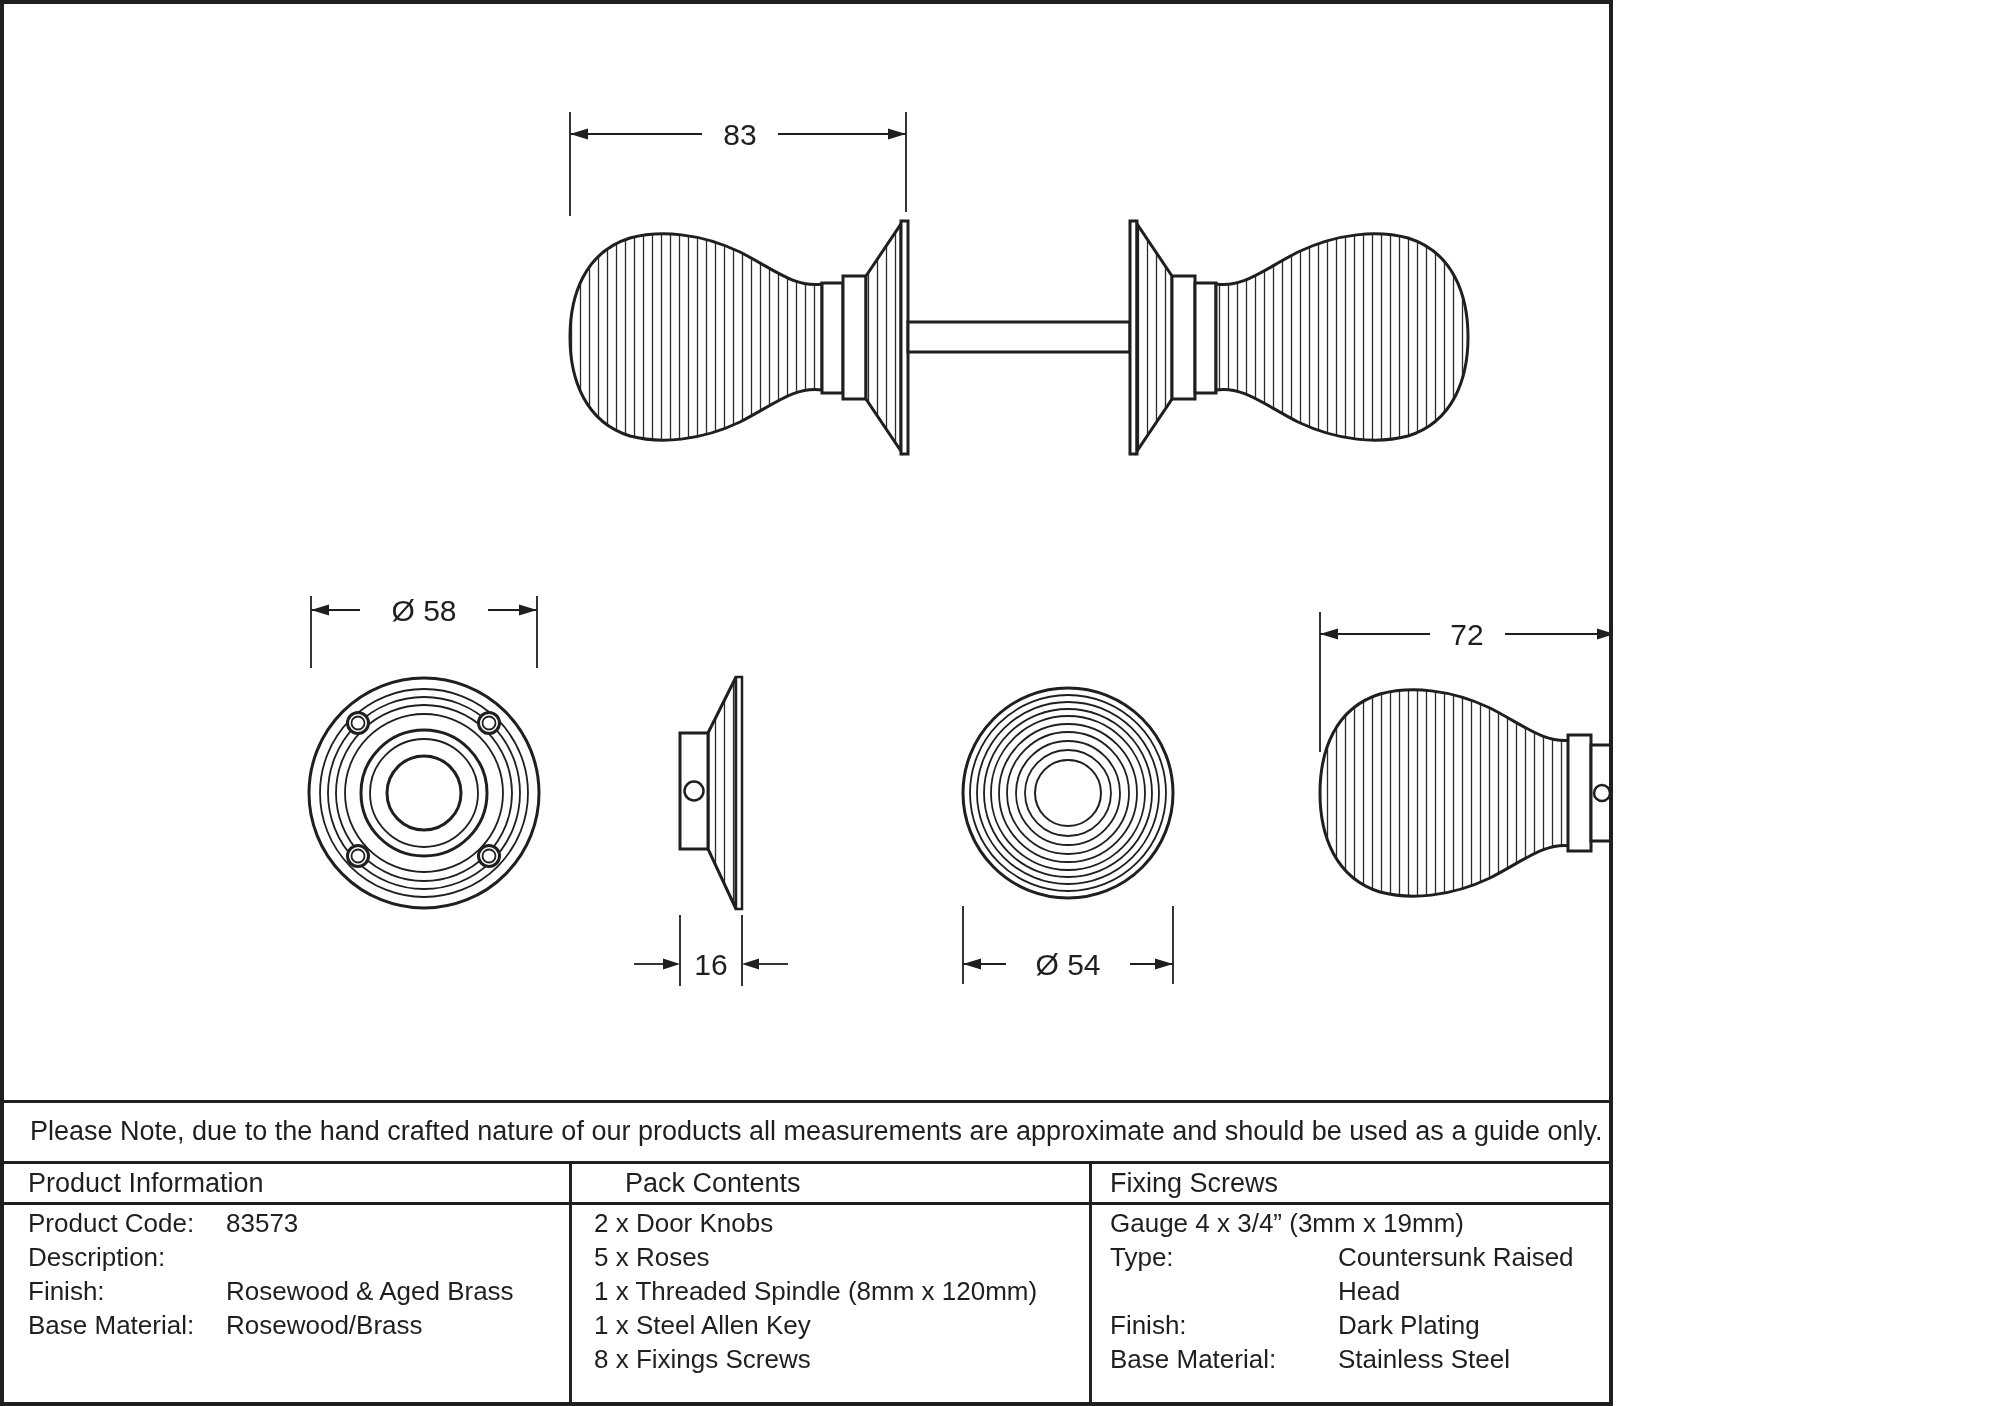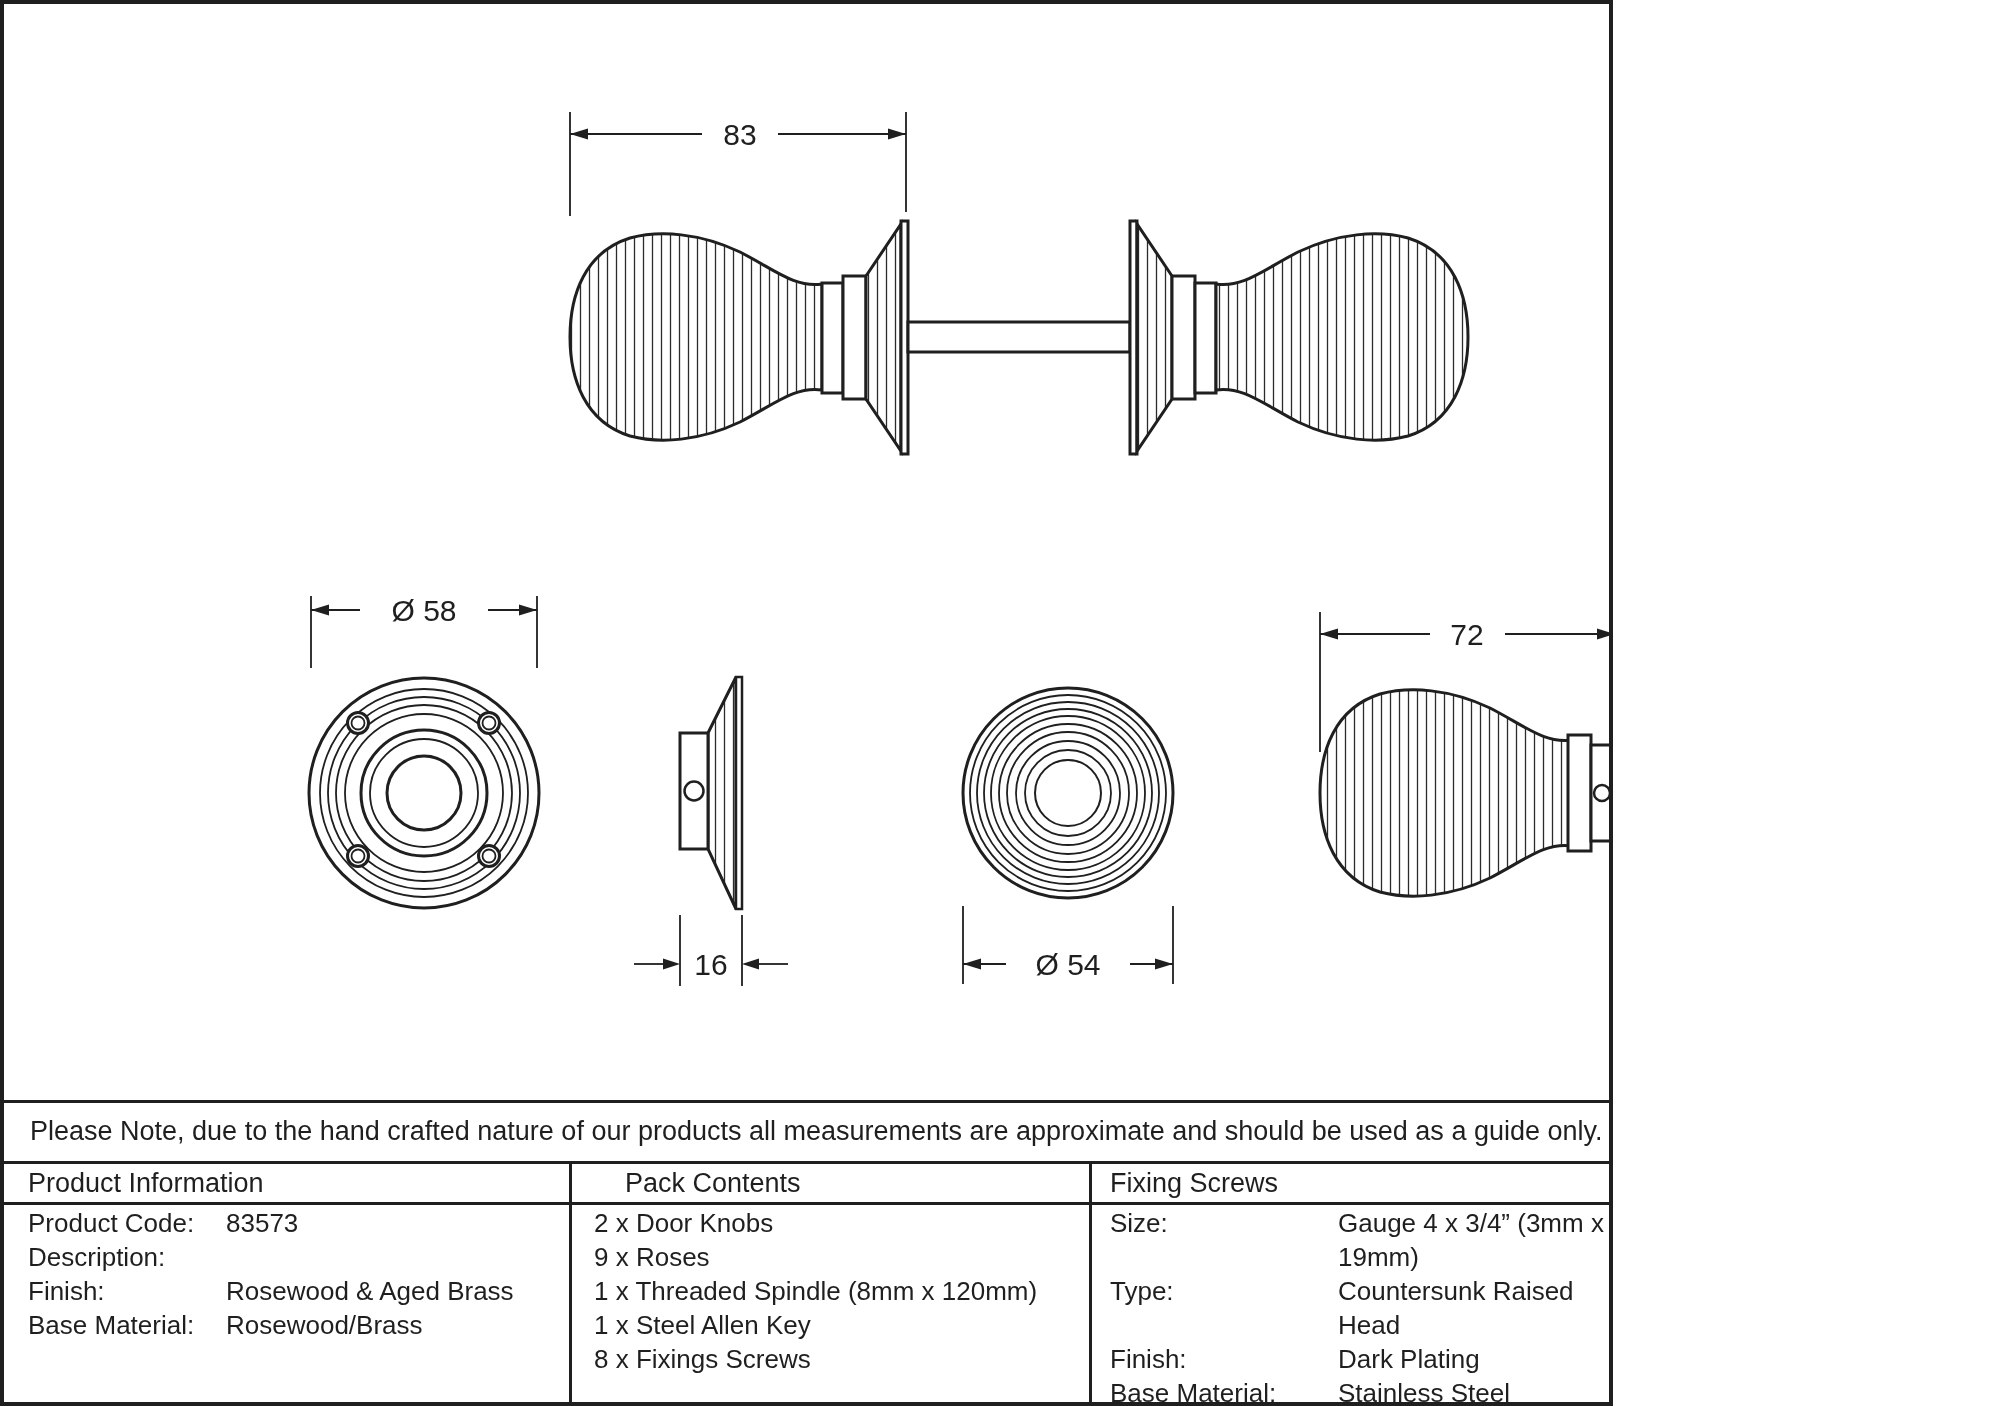--- a/index.html
+++ b/index.html
@@ -185,29 +185,28 @@
       <span class="v">Rosewood &amp; Aged Brass</span>
     </div>
     <div class="kv">
       <span class="k">Base Material:</span>
       <span class="v">Rosewood/Brass</span>
     </div>
   </div>
 
   <div class="cell" style="left:594px;width:480px;">
     <div>2 x Door Knobs</div>
-    <div>9 x Roses</div>
+    <div>5 x Roses</div>
     <div>1 x Threaded Spindle (8mm x 120mm)</div>
     <div>1 x Steel Allen Key</div>
     <div>8 x Fixings Screws</div>
   </div>
 
   <div class="cell fs" style="left:1110px;width:520px;">
     <div class="kv">
-      <span class="k">Size:</span>
       <span class="v">Gauge 4 x 3/4” (3mm x 19mm)</span>
     </div>
     <div class="kv">
       <span class="k">Type:</span>
       <span class="v">Countersunk Raised Head</span>
     </div>
     <div class="kv">
       <span class="k">Finish:</span>
       <span class="v">Dark Plating</span>
     </div>

